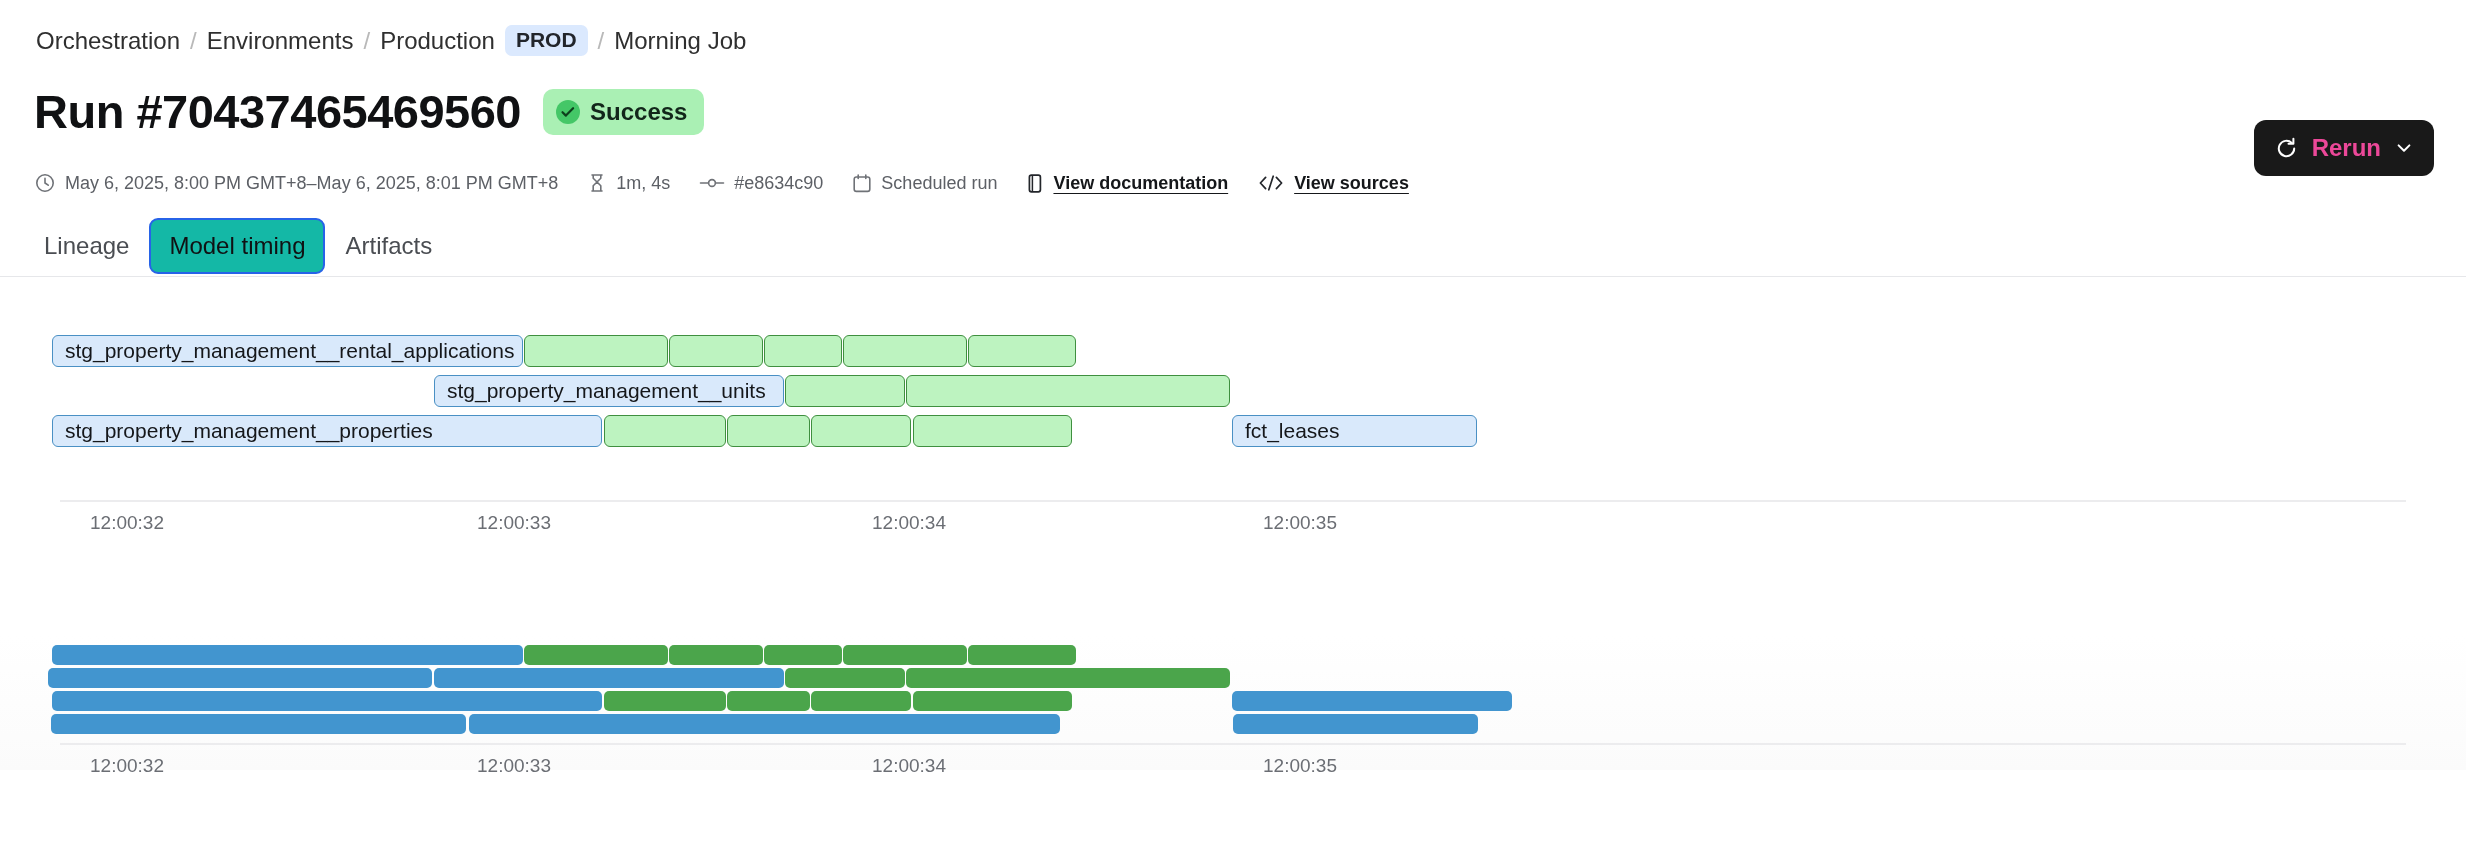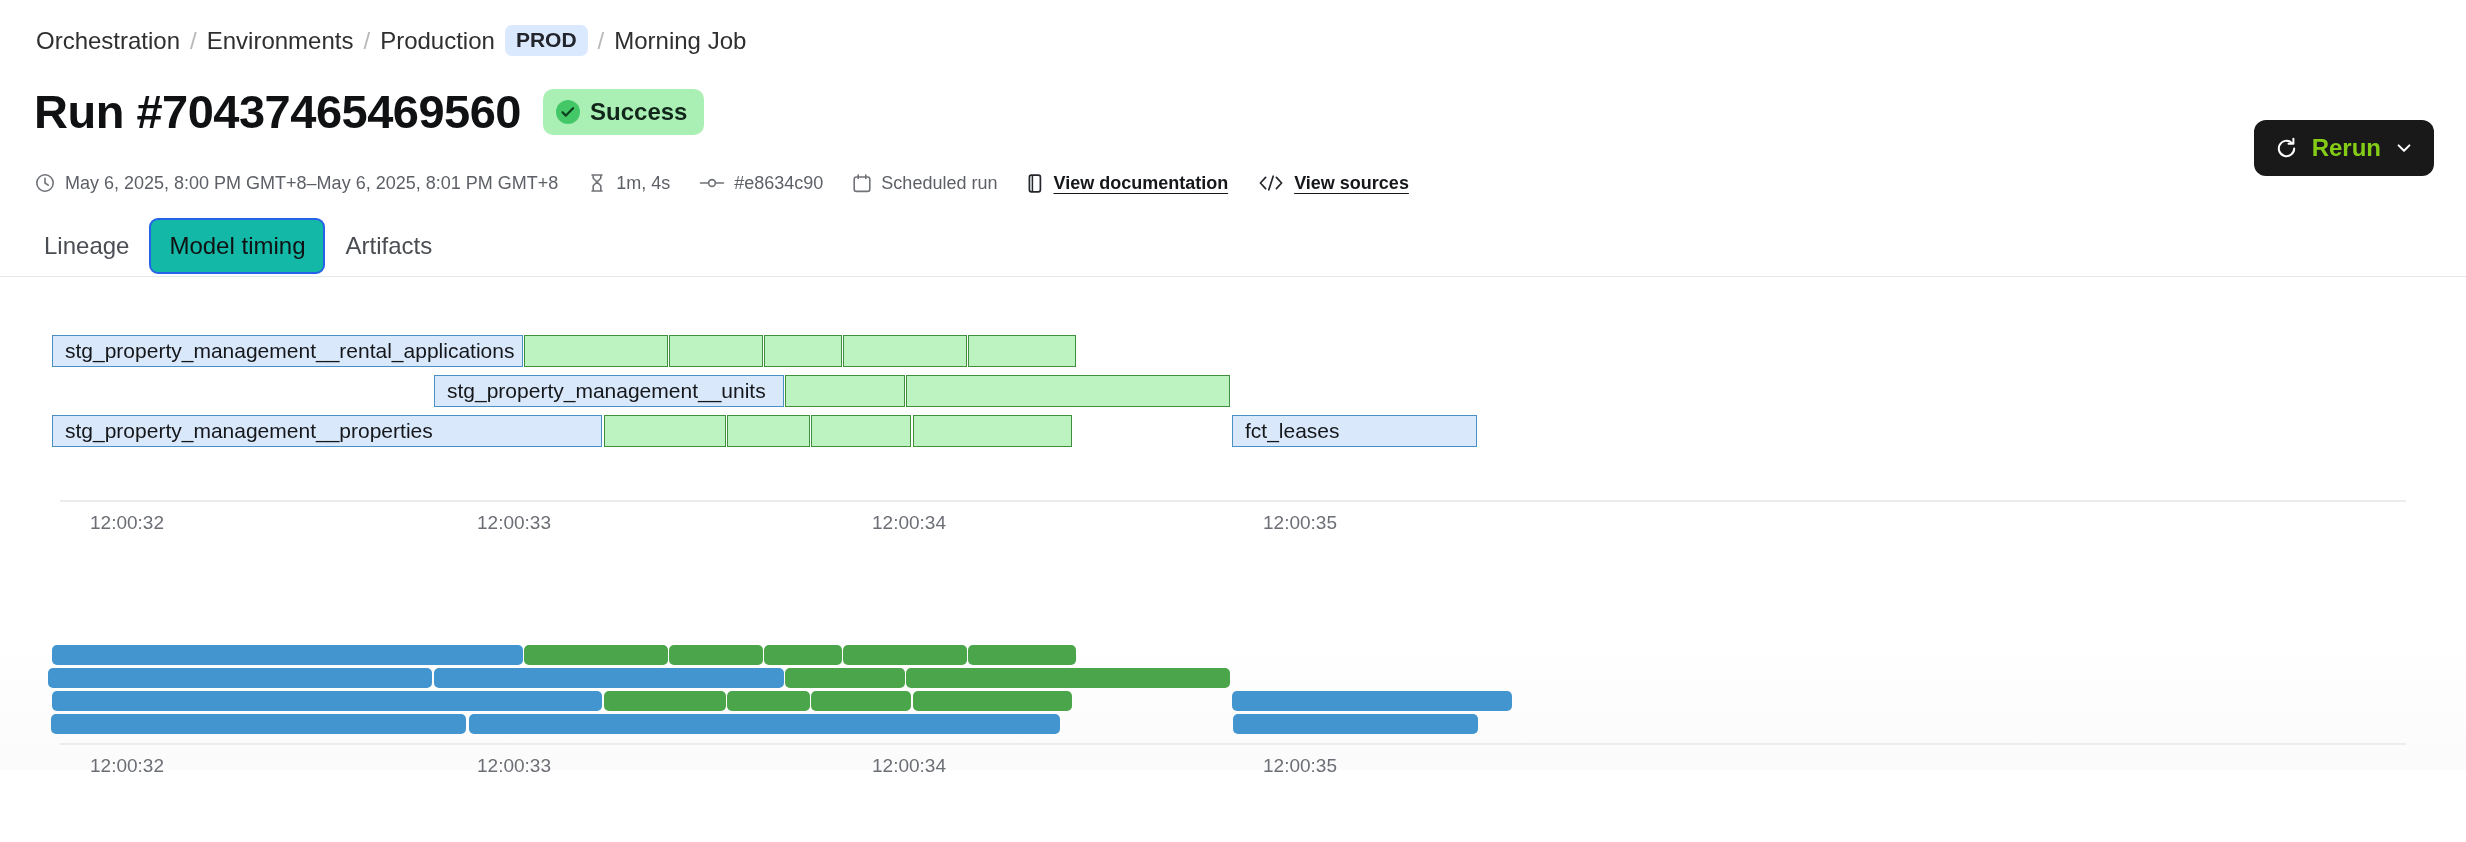--- a/index.html
+++ b/index.html
@@ -102,21 +102,21 @@
     cursor: pointer;
   }
 
   
   .rerun-btn {
     position: absolute;
     right: 32px;
     top: 120px;
     height: 56px;
     background: #191919;
-    color: #84cc16;
+    color: #ec4899;
     border-radius: 12px;
     display: flex;
     align-items: center;
     gap: 13px;
     padding: 0 20px 0 20px;
     font-size: 24px;
     font-weight: bold;
     cursor: pointer;
     border: none;
   }
@@ -166,21 +166,21 @@
     left: 0;
     top: 635px;
     width: 2466px;
     height: 135px;
     background: linear-gradient(to bottom,#ffffff,#fbfbfb);
   }
   .track { position: absolute; left: 0; width: 2466px; }
 
   .bar {
     position: absolute;
-    border-radius: 0;
+    border-radius: 6px;
     display: flex;
     align-items: center;
     overflow: hidden;
     cursor: pointer;
   }
   
   .bar.pale-blue {
     background: #d9e9fb;
     border: 1.5px solid #4a90c4;
     height: 32px;

